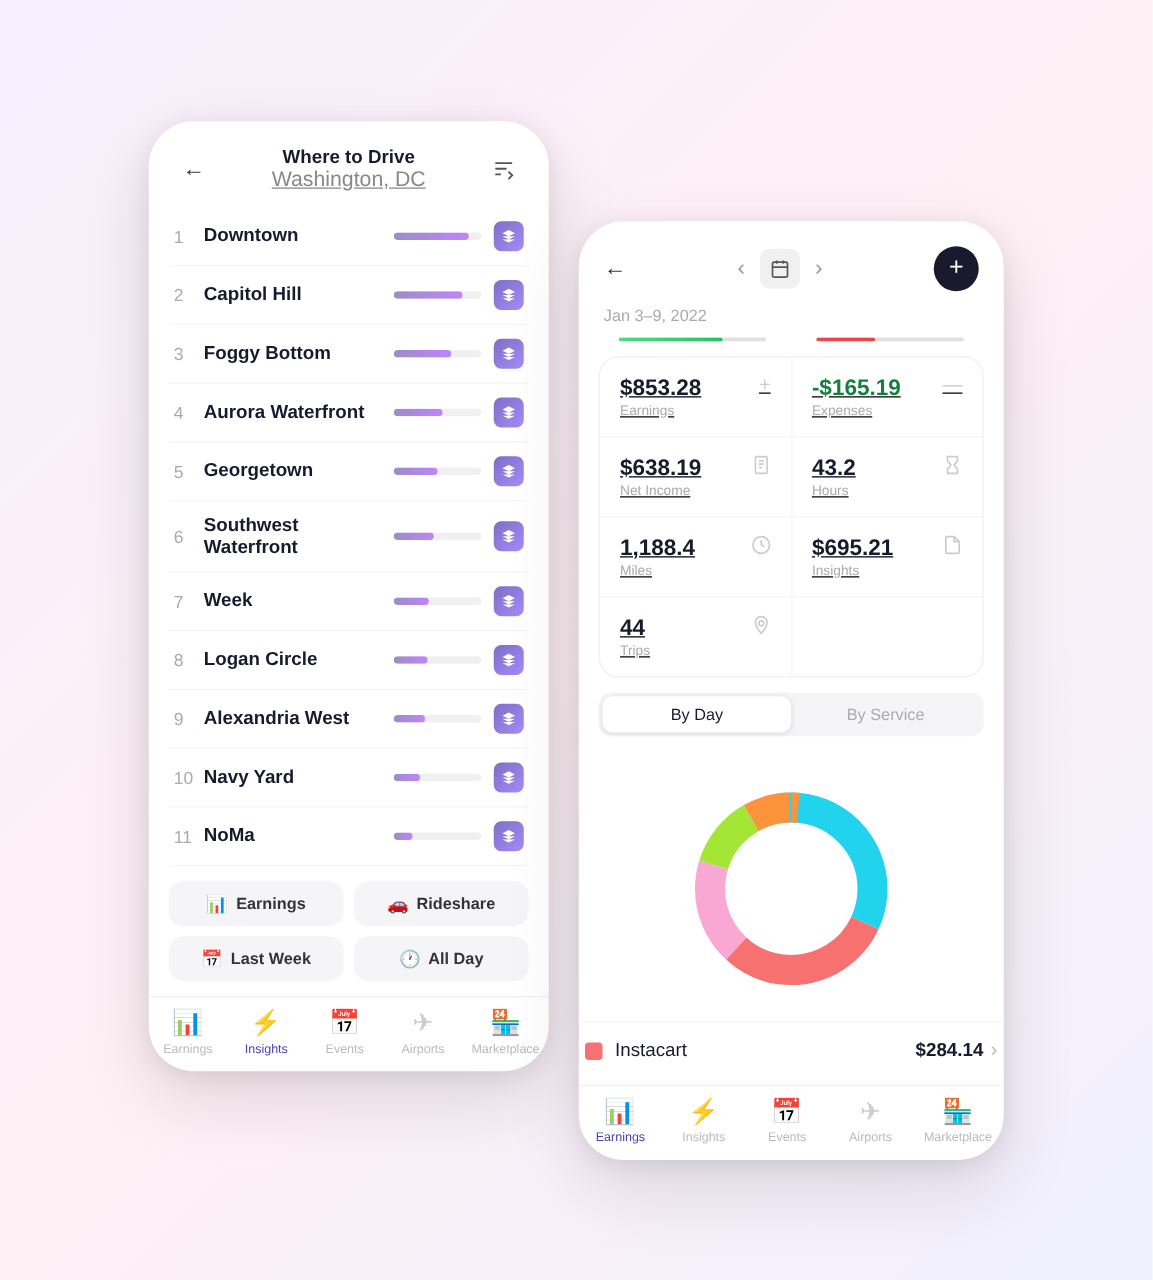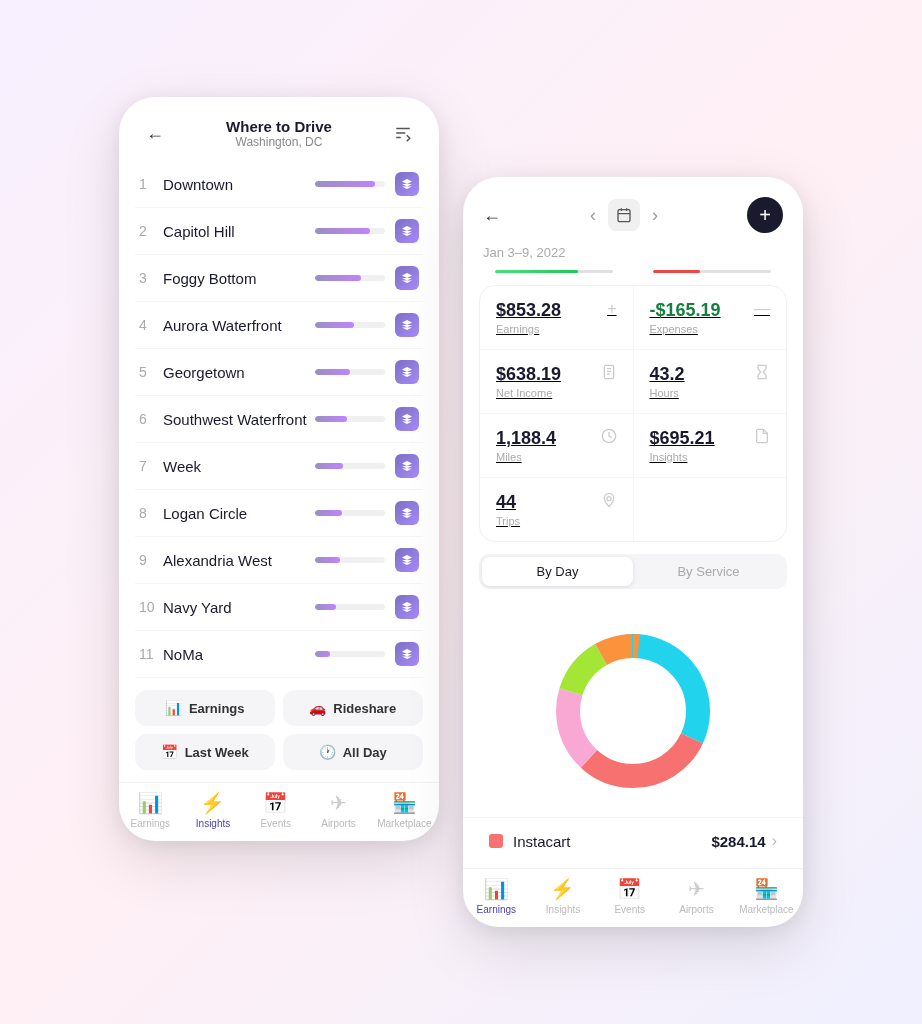--- a/index.html
+++ b/index.html
@@ -55,22 +55,23 @@
     }
     .header-center {
       text-align: center;
     }
     .header-title {
       font-size: 15px;
       font-weight: 700;
       color: #1a1a2e;
     }
     .header-sub {
-      font-size: 12px;
+      font-size: 17px;
       color: #888;
+      text-decoration: underline;
     }
     .sort-btn {
       width: 32px;
       height: 32px;
       display: flex;
       align-items: center;
       justify-content: center;
       cursor: pointer;
       color: #555;
       font-size: 16px;
@@ -87,21 +88,21 @@
     }
     .loc-num {
       font-size: 14px;
       color: #aaa;
       width: 24px;
       flex-shrink: 0;
     }
     .loc-name {
       font-size: 15px;
       color: #1a1a2e;
-      font-weight: 400;
+      font-weight: 700;
       flex: 1;
     }
     .loc-bar-wrap {
       width: 70px;
       height: 6px;
       background: #f0f0f0;
       border-radius: 3px;
       margin-right: 10px;
       overflow: hidden;
       flex-shrink: 0;
@@ -304,21 +305,21 @@
       display: flex;
       justify-content: center;
       padding: 20px 0 16px;
     }
 
     
     .service-item {
       display: flex;
       align-items: center;
       justify-content: space-between;
-      padding: 14px 26px;
+      padding: 14px 5px;
       border-top: 1px solid #f5f5f5;
     }
     .service-left { display: flex; align-items: center; gap: 10px; }
     .service-dot { width: 14px; height: 14px; border-radius: 3px; background: #f87171; }
     .service-name { font-size: 15px; font-weight: 500; color: #1a1a2e; }
     .service-right { display: flex; align-items: center; gap: 6px; }
     .service-amount { font-size: 15px; font-weight: 600; color: #1a1a2e; }
     .service-arrow { font-size: 16px; color: #bbb; }
   </style>
 </head>

